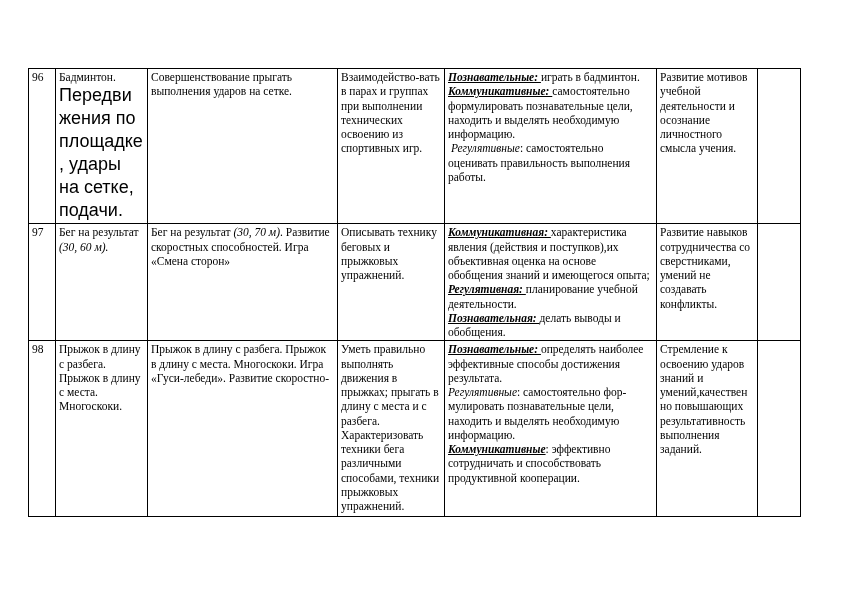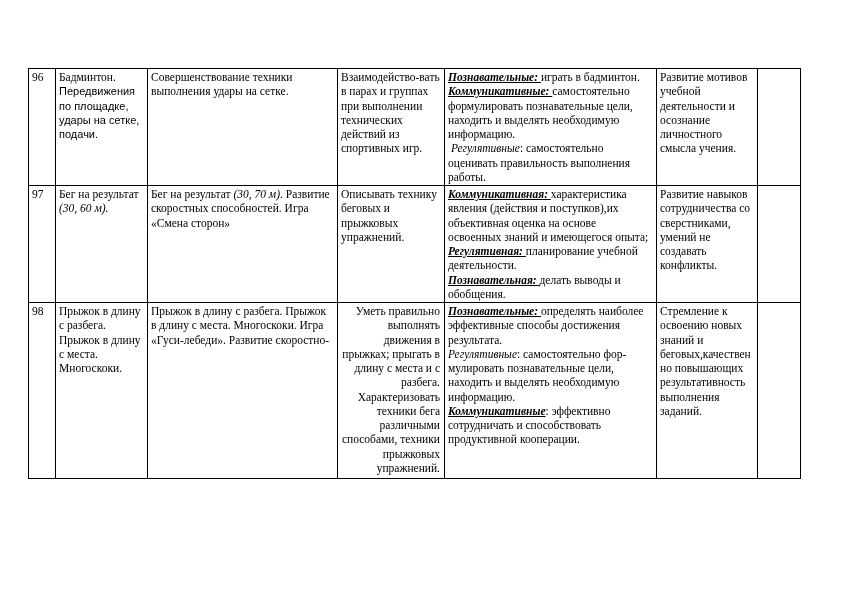--- a/index.html
+++ b/index.html
@@ -27,68 +27,68 @@
     white-space: pre-wrap;
     word-wrap: break-word;
     overflow: hidden;
   }
   tr.r0 { height: 114px; }
   tr.r1 { height: 112px; margin-top: 16px; }
   tr.r2 { height: 176px; }
 
   .seg-bi  { font-weight: 700; font-style: italic; text-decoration: underline; }
   .seg-i   { font-style: italic; text-align: center; }
-  .seg-sans{ font-family: "Liberation Sans", sans-serif; font-size: 11px; line-height: 1.28; }
+  .seg-sans{ font-family: "Liberation Sans", sans-serif; font-size: 18px; line-height: 1.28; }
 
-  td.center { text-align: right; }
+  td.center { text-align: left; }
 </style>
 </head>
 <body>
 
 <div class="page">
   <table class="schedule">
     <colgroup>
       <col style="width:27px">
       <col style="width:92px">
       <col style="width:190px">
       <col style="width:107px">
       <col style="width:212px">
       <col style="width:101px">
       <col style="width:43px">
     </colgroup>
     <tbody>
       <tr class="r0">
         <td>96</td>
         <td><span>Бадминтон. 
 </span><span class="seg-sans">Передвижения по площадке, удары на сетке, подачи.</span></td>
-        <td><span>Совершенствование техники выполнения удары на сетке.</span></td>
-        <td><span>Взаимодейство-вать в парах и группах при выполнении технических действий из спортивных игр.</span></td>
+        <td><span>Совершенствование прыгать выполнения ударов на сетке.</span></td>
+        <td><span>Взаимодейство-вать в парах и группах при выполнении технических освоению из спортивных игр.</span></td>
         <td><span class="seg-bi">Познавательные: </span><span>играть в бадминтон.
 </span><span class="seg-bi">Коммуникативные: </span><span>самостоятельно формулировать познавательные цели, находить и выделять необходимую информацию.
 </span><span class="seg-i"> Регулятивные</span><span>: самостоятельно оценивать правильность выполнения работы.</span></td>
         <td><span>Развитие мотивов учебной деятельности и осознание личностного смысла учения.</span></td>
         <td></td>
       </tr>
       <tr class="r1">
         <td>97</td>
         <td><span>Бег на результат </span><span class="seg-i">(30, 60 м).</span></td>
         <td><span>Бег на результат </span><span class="seg-i">(30, 70 м)</span><span>. Развитие скоростных способностей. Игра «Смена сторон»</span></td>
         <td><span>Описывать технику беговых и прыжковых упражнений.</span></td>
-        <td><span class="seg-bi">Коммуникативная: </span><span>характеристика явления (действия и поступков),их объективная оценка на основе освоенных знаний и имеющегося опыта;
+        <td><span class="seg-bi">Коммуникативная: </span><span>характеристика явления (действия и поступков),их объективная оценка на основе обобщения знаний и имеющегося опыта;
 </span><span class="seg-bi">Регулятивная: </span><span>планирование учебной деятельности.
 </span><span class="seg-bi">Познавательная: </span><span>делать выводы и обобщения.</span></td>
         <td><span>Развитие навыков сотрудничества со сверстниками, умений не создавать конфликты.</span></td>
         <td></td>
       </tr>
       <tr class="r2">
         <td>98</td>
         <td><span>Прыжок в длину с разбега. Прыжок в длину с места. Многоскоки.</span></td>
         <td><span>Прыжок в длину с разбега. Прыжок в длину с места. Многоскоки. Игра «Гуси-лебеди». Развитие скоростно-</span></td>
         <td class="center"><span>Уметь правильно выполнять движения в прыжках; прыгать в длину с места и с разбега. Характеризовать техники бега различными способами, техники прыжковых упражнений.</span></td>
         <td><span class="seg-bi">Познавательные: </span><span>определять наиболее эффективные способы достижения результата.
 </span><span class="seg-i">Регулятивные</span><span>: самостоятельно фор-мулировать познавательные цели, находить и выделять необходимую информацию.
 </span><span class="seg-bi">Коммуникативные</span><span>: эффективно сотрудничать и способствовать продуктивной кооперации.</span></td>
-        <td><span>Стремление к освоению новых знаний и беговых,качественно повышающих результативность выполнения заданий.</span></td>
+        <td><span>Стремление к освоению ударов знаний и умений,качественно повышающих результативность выполнения заданий.</span></td>
         <td></td>
       </tr>
     </tbody>
   </table>
 </div>
 
 </body></html>

